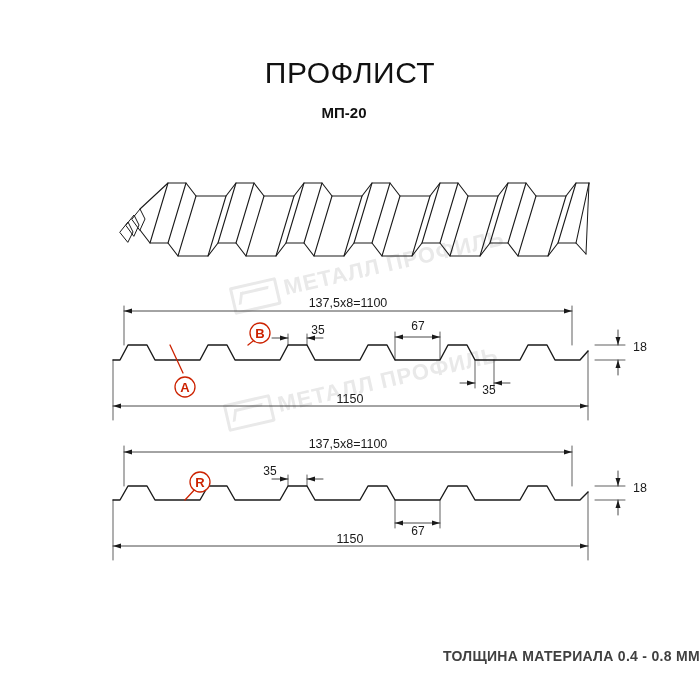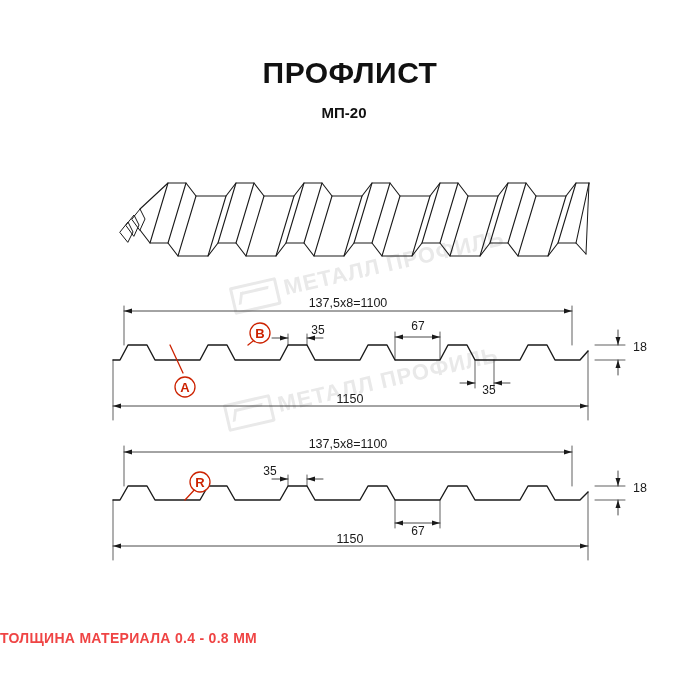--- a/index.html
+++ b/index.html
@@ -21,44 +21,44 @@
     width: 700px;
     height: 700px;
   }
   .title {
     position: absolute;
     left: 0;
     right: 0;
     top: 56px;
     text-align: center;
     font-size: 30px;
-    font-weight: bold;
+    font-weight: normal;
     letter-spacing: 0.5px;
     color: #111;
   }
   .subtitle {
     position: absolute;
     left: 0;
     right: 12px;
     top: 104px;
     text-align: center;
     font-size: 15px;
     font-weight: bold;
     color: #111;
   }
   .footnote {
     position: absolute;
     left: 0;
     right: 0;
-    top: 630px;
-    text-align: left;
+    top: 648px;
+    text-align: right;
     font-size: 14px;
     font-weight: bold;
     letter-spacing: 0.3px;
-    color: #ef4444;
+    color: #404040;
   }
   svg.drawing {
     position: absolute;
     left: 0;
     top: 0;
     width: 700px;
     height: 700px;
   }
   .wm {
     position: absolute;

